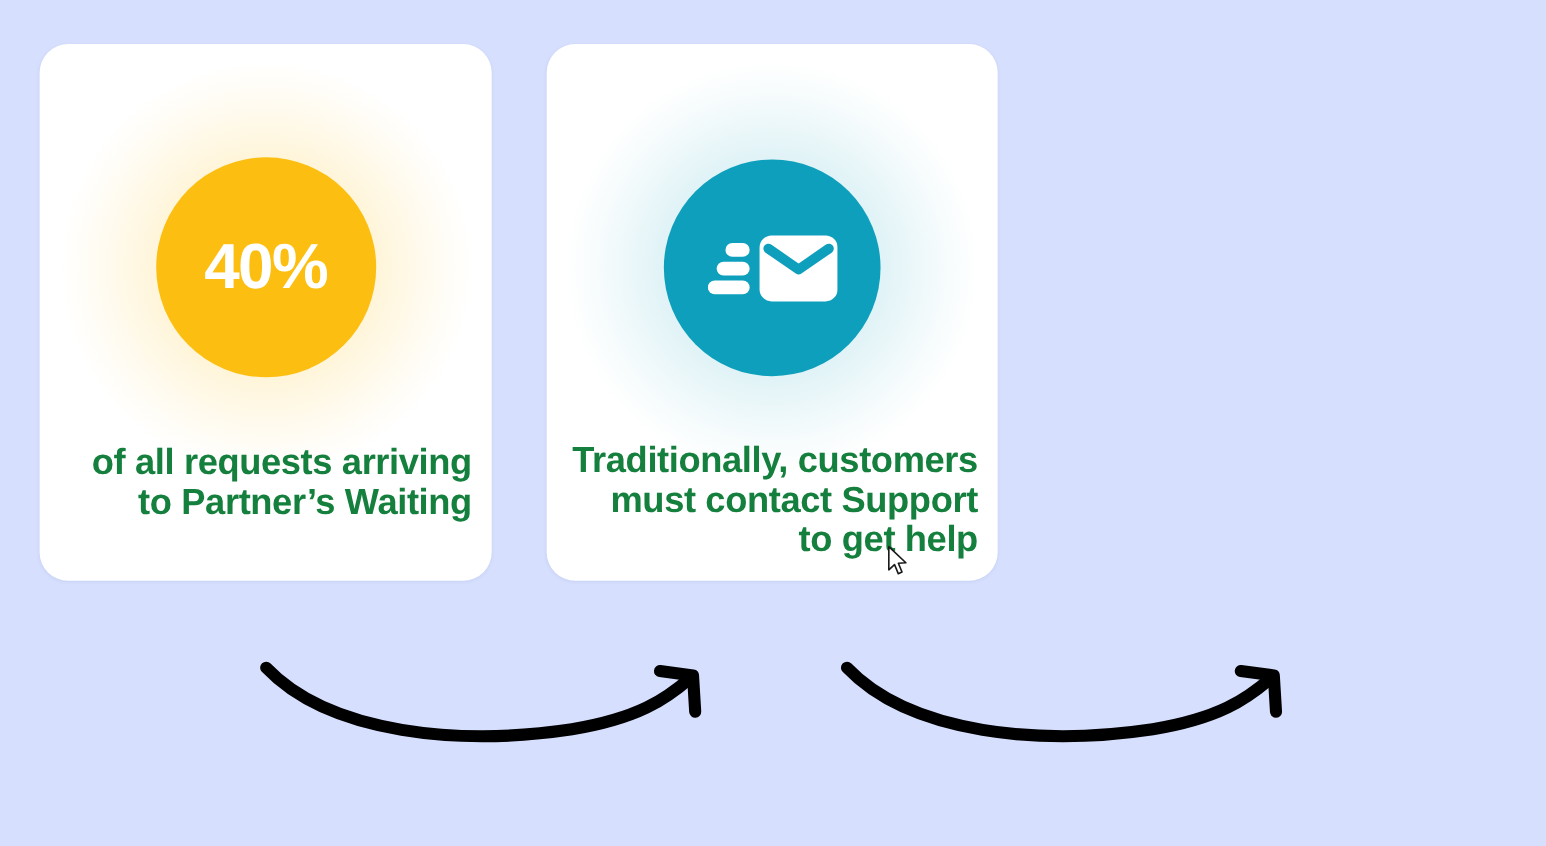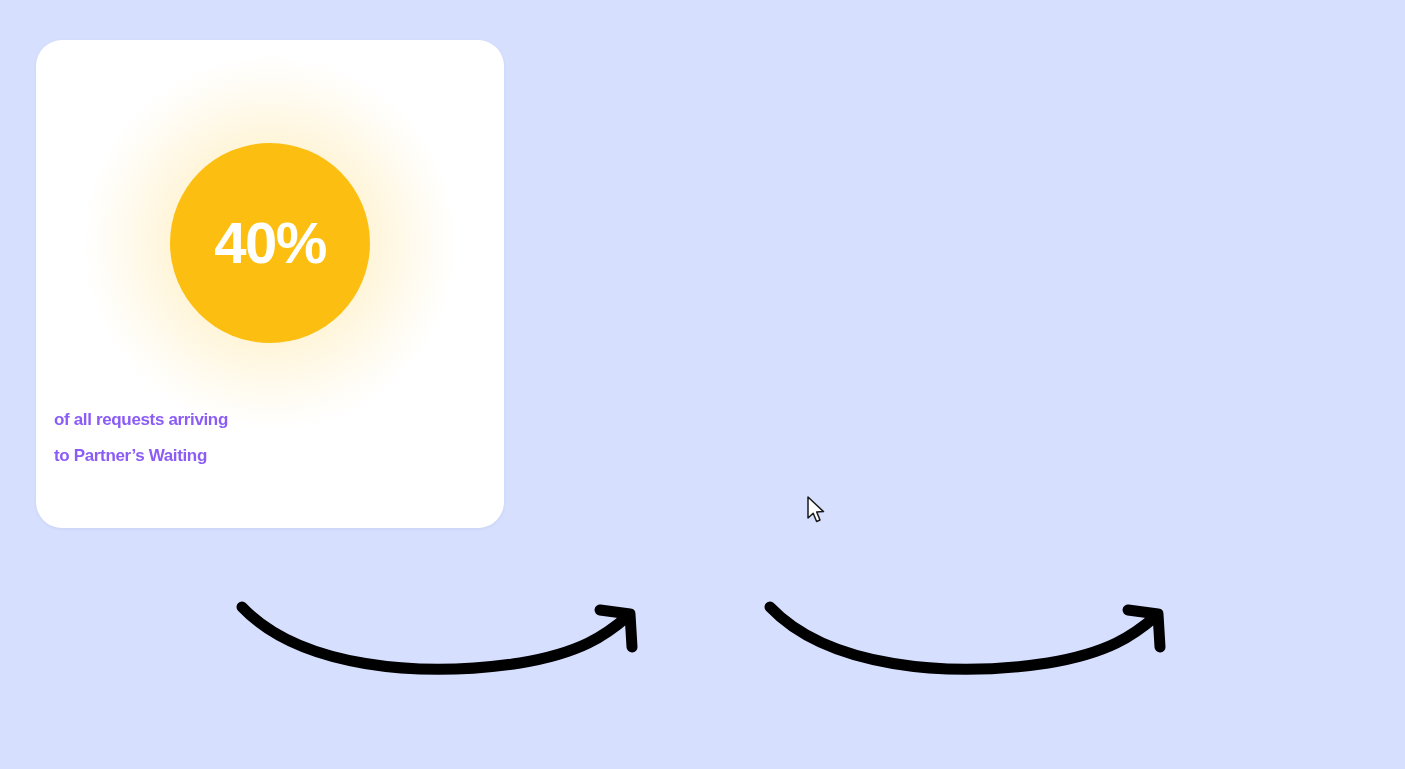--- a/index.html
+++ b/index.html
@@ -33,21 +33,21 @@
 
   .card {
     position: absolute;
     top: 40px;
     height: 488px;
     background: #ffffff;
     border-radius: 26px;
     overflow: hidden;
     box-shadow: 0 1px 3px rgba(90, 105, 180, 0.10);
   }
-  .card-1 { left: 36px;  width: 468px; }
+  .card-1 { left: 36px;  width: 411px; }
   .card-2 { left: 497px; width: 410px; }
   .card-3 { left: 957px; width: 410px; }
 
   
   .glow {
     position: absolute;
     left: 50%;
     top: 203px;
     width: 470px;
     height: 470px;
@@ -111,23 +111,23 @@
     font-weight: 700;
     letter-spacing: -1.5px;
     line-height: 1;
     font-family: "Liberation Sans", sans-serif;
   }
 
   .card-caption {
     position: absolute;
     left: 0;
     width: 100%;
-    text-align: left;
-    color: #8b5cf6;
-    font-size: 17px;
+    text-align: right;
+    color: #15803d;
+    font-size: 33px;
     font-weight: 700;
     line-height: 36px;
     letter-spacing: -0.35px;
     padding: 0 18px;
     box-sizing: border-box;
     font-family: "Liberation Sans", sans-serif;
   }
   .cap-1 { top: 362px; }
   .cap-2 { top: 360px; }
   .cap-3 { top: 358px; }
@@ -165,20 +165,42 @@
       <div class="badge badge-1">
         <span class="badge-stat">40%</span>
       </div>
 
       <div class="card-caption cap-1">
         <span class="cap-line">of all requests arriving</span>
         <span class="cap-line">to Partner’s Waiting</span>
       </div>
     </div>
 
+    <div class="card card-2">
+      <div class="glow glow-teal"></div>
+
+      <div class="badge badge-2">
+        <svg width="118" height="84" viewBox="0 0 118 84" fill="none" aria-hidden="true">
+
+          <rect x="16" y="19" width="22" height="12.5" rx="6.25" fill="#ffffff"></rect>
+          <rect x="8" y="36" width="30" height="12.5" rx="6.25" fill="#ffffff"></rect>
+          <rect x="0" y="53" width="38" height="12.5" rx="6.25" fill="#ffffff"></rect>
+
+          <rect x="47" y="12" width="71" height="60" rx="11" fill="#ffffff"></rect>
+
+          <path d="M55 24 L82.5 43 L110 24" stroke="#0d9fbc" stroke-width="9" stroke-linecap="round" stroke-linejoin="round" fill="none"></path>
+        </svg>
+      </div>
+
+      <div class="card-caption cap-2">
+        <span class="cap-line">Traditionally, customers</span>
+        <span class="cap-line">must contact Support</span>
+        <span class="cap-line">to get help</span>
+      </div>
+    </div>
 
 
   </div>
 
   <svg class="arrows" viewBox="0 0 1405 769" fill="none" aria-hidden="true">
     <g>
       <path d="M242 607 C 300 668, 420 678, 520 663 C 580 653, 605 636, 628 616" stroke="#000000" stroke-width="11" stroke-linecap="round" fill="none"></path>
       <path d="M600 610 L630 614 L632 647" stroke="#000000" stroke-width="11" stroke-linecap="round" stroke-linejoin="round" fill="none"></path>
     </g>
     <g>

